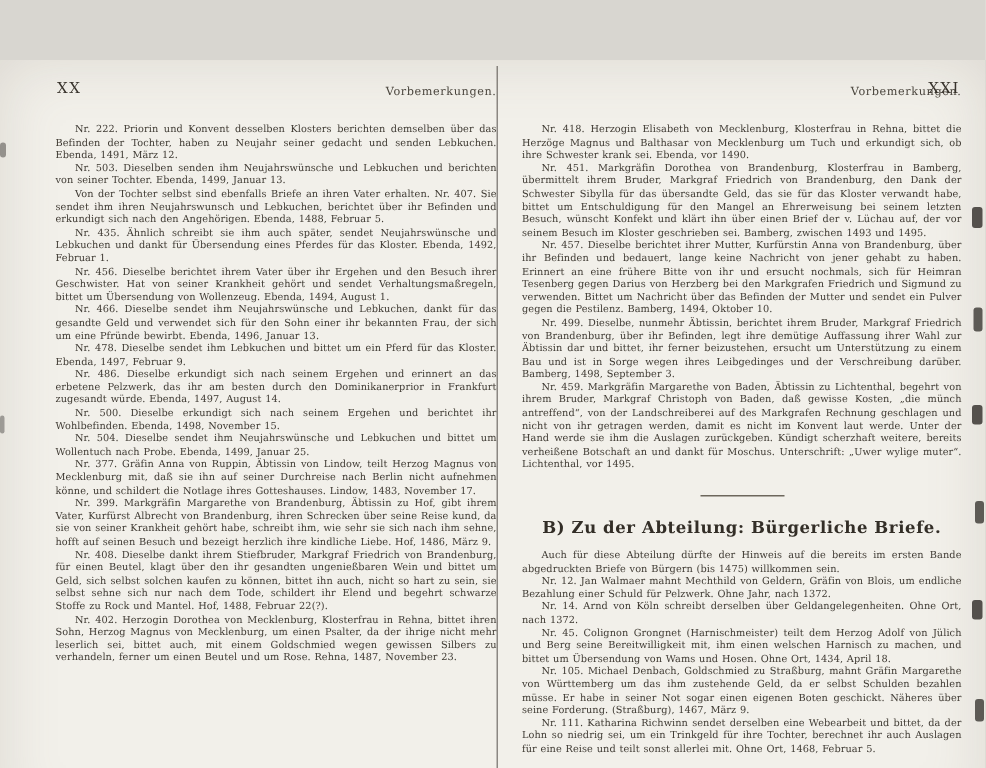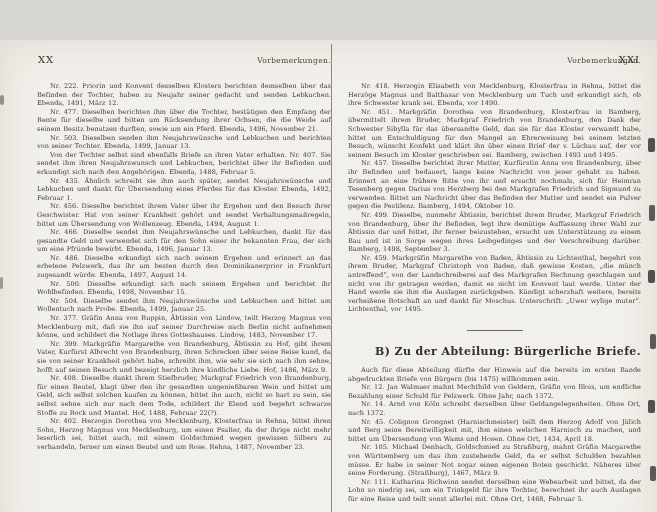--- a/index.html
+++ b/index.html
@@ -16,46 +16,46 @@
   .folio{font-size:10px;letter-spacing:1px;color:#37322b;}
   .left .folio{position:absolute;left:1px;top:0;}
   .right .folio{position:absolute;right:1px;top:0;}
   .runtitle{position:absolute;left:12px;right:0;top:2px;text-align:right;
     font-size:7.5px;letter-spacing:.4px;color:#4a453d;}
   .body p,p.para{
     margin:0;font-size:6.5px;line-height:8.6px;text-align:justify;
     text-indent:13px;letter-spacing:.05px;word-spacing:.4px;color:#3f3a33;
   }
   .rule{width:56px;height:1px;background:#6d675c;margin:16px auto 14px;}
-  .sect{margin:0 0 8px;text-align:right;font-size:11px;font-weight:bold;
+  .sect{margin:0 0 8px;text-align:center;font-size:11px;font-weight:bold;
     letter-spacing:.4px;color:#332e27;}
   .artifact{position:absolute;background:#2e2b27;border-radius:2px;}
   .gutter-line{position:absolute;left:331px;top:4px;width:1px;height:504px;
     background:rgba(55,50,44,.55);}
 </style>
 </head>
 <body>
 
 <div class="spread">
 
   <div class="gutter-line"></div>
 
   <div class="page left">
     <div class="pagehead">
       <span class="folio">XX</span>
       <span class="runtitle">Vorbemerkungen.</span>
     </div>
     <div class="body">
         <p class="para">Nr. 222. Priorin und Konvent desselben Klosters berichten demselben über das Befinden der Tochter, haben zu Neujahr seiner gedacht und senden Lebkuchen. Ebenda, 1491, März 12.</p>
-        <p class="para">Nr. 477. Dieselben berichten ihm über die Tochter, bestätigen den Empfang der Rente für dieselbe und bitten um Rücksendung ihrer Ochsen, die die Weide auf seinem Besitz benutzen durften, sowie um ein Pferd. Ebenda, 1496, November 21.</p>
         <p class="para">Nr. 503. Dieselben senden ihm Neujahrswünsche und Lebkuchen und berichten von seiner Tochter. Ebenda, 1499, Januar 13.</p>
         <p class="para">Von der Tochter selbst sind ebenfalls Briefe an ihren Vater erhalten. Nr. 407. Sie sendet ihm ihren Neujahrswunsch und Lebkuchen, berichtet über ihr Befinden und erkundigt sich nach den Angehörigen. Ebenda, 1488, Februar 5.</p>
         <p class="para">Nr. 435. Ähnlich schreibt sie ihm auch später, sendet Neujahrswünsche und Lebkuchen und dankt für Übersendung eines Pferdes für das Kloster. Ebenda, 1492, Februar 1.</p>
         <p class="para">Nr. 456. Dieselbe berichtet ihrem Vater über ihr Ergehen und den Besuch ihrer Geschwister. Hat von seiner Krankheit gehört und sendet Verhaltungsmaßregeln, bittet um Übersendung von Wollenzeug. Ebenda, 1494, August 1.</p>
         <p class="para">Nr. 466. Dieselbe sendet ihm Neujahrswünsche und Lebkuchen, dankt für das gesandte Geld und verwendet sich für den Sohn einer ihr bekannten Frau, der sich um eine Pfründe bewirbt. Ebenda, 1496, Januar 13.</p>
+        <p class="para">Nr. 478. Dieselbe sendet ihm Lebkuchen und bittet um ein Pferd für das Kloster. Ebenda, 1497, Februar 9.</p>
         <p class="para">Nr. 486. Dieselbe erkundigt sich nach seinem Ergehen und erinnert an das erbetene Pelzwerk, das ihr am besten durch den Dominikanerprior in Frankfurt zugesandt würde. Ebenda, 1497, August 14.</p>
         <p class="para">Nr. 500. Dieselbe erkundigt sich nach seinem Ergehen und berichtet ihr Wohlbefinden. Ebenda, 1498, November 15.</p>
         <p class="para">Nr. 504. Dieselbe sendet ihm Neujahrswünsche und Lebkuchen und bittet um Wollentuch nach Probe. Ebenda, 1499, Januar 25.</p>
         <p class="para">Nr. 377. Gräfin Anna von Ruppin, Äbtissin von Lindow, teilt Herzog Magnus von Mecklenburg mit, daß sie ihn auf seiner Durchreise nach Berlin nicht aufnehmen könne, und schildert die Notlage ihres Gotteshauses. Lindow, 1483, November 17.</p>
         <p class="para">Nr. 399. Markgräfin Margarethe von Brandenburg, Äbtissin zu Hof, gibt ihrem Vater, Kurfürst Albrecht von Brandenburg, ihren Schrecken über seine Reise kund, da sie von seiner Krankheit gehört habe, schreibt ihm, wie sehr sie sich nach ihm sehne, hofft auf seinen Besuch und bezeigt herzlich ihre kindliche Liebe. Hof, 1486, März 9.</p>
         <p class="para">Nr. 408. Dieselbe dankt ihrem Stiefbruder, Markgraf Friedrich von Brandenburg, für einen Beutel, klagt über den ihr gesandten ungenießbaren Wein und bittet um Geld, sich selbst solchen kaufen zu können, bittet ihn auch, nicht so hart zu sein, sie selbst sehne sich nur nach dem Tode, schildert ihr Elend und begehrt schwarze Stoffe zu Rock und Mantel. Hof, 1488, Februar 22(?).</p>
         <p class="para">Nr. 402. Herzogin Dorothea von Mecklenburg, Klosterfrau in Rehna, bittet ihren Sohn, Herzog Magnus von Mecklenburg, um einen Psalter, da der ihrige nicht mehr leserlich sei, bittet auch, mit einem Goldschmied wegen gewissen Silbers zu verhandeln, ferner um einen Beutel und um Rose. Rehna, 1487, November 23.</p>
       </div>
   </div>
 

